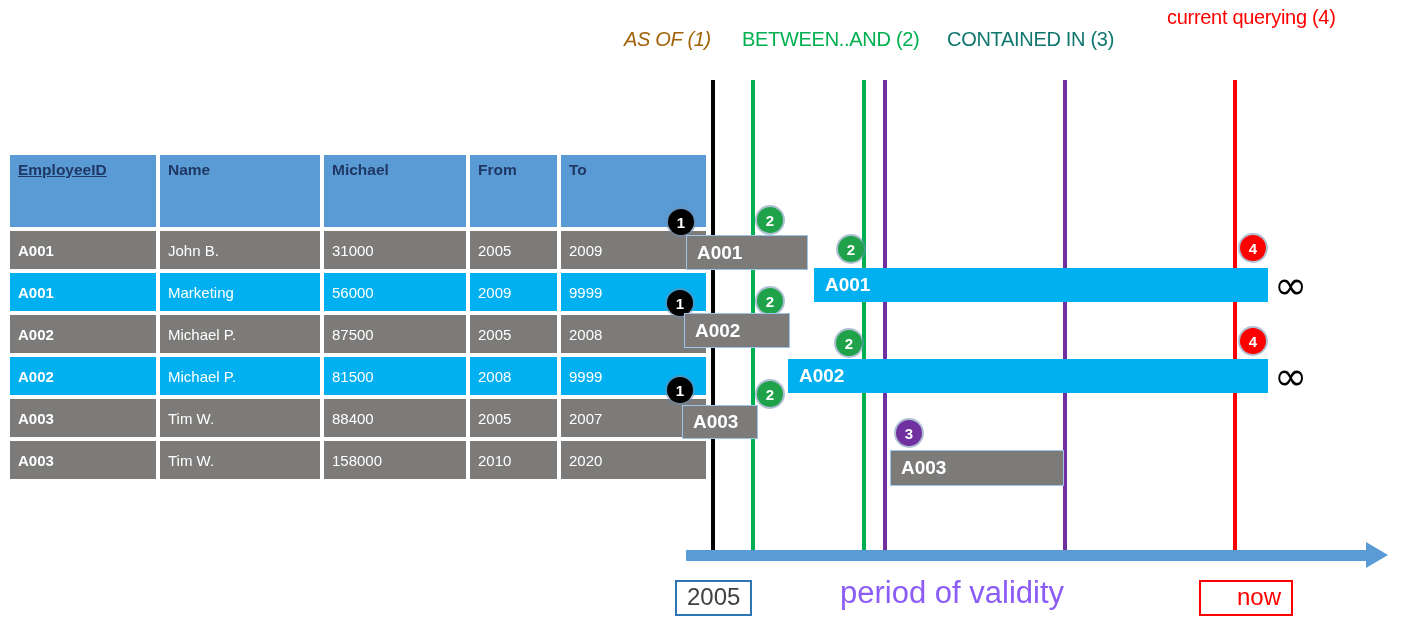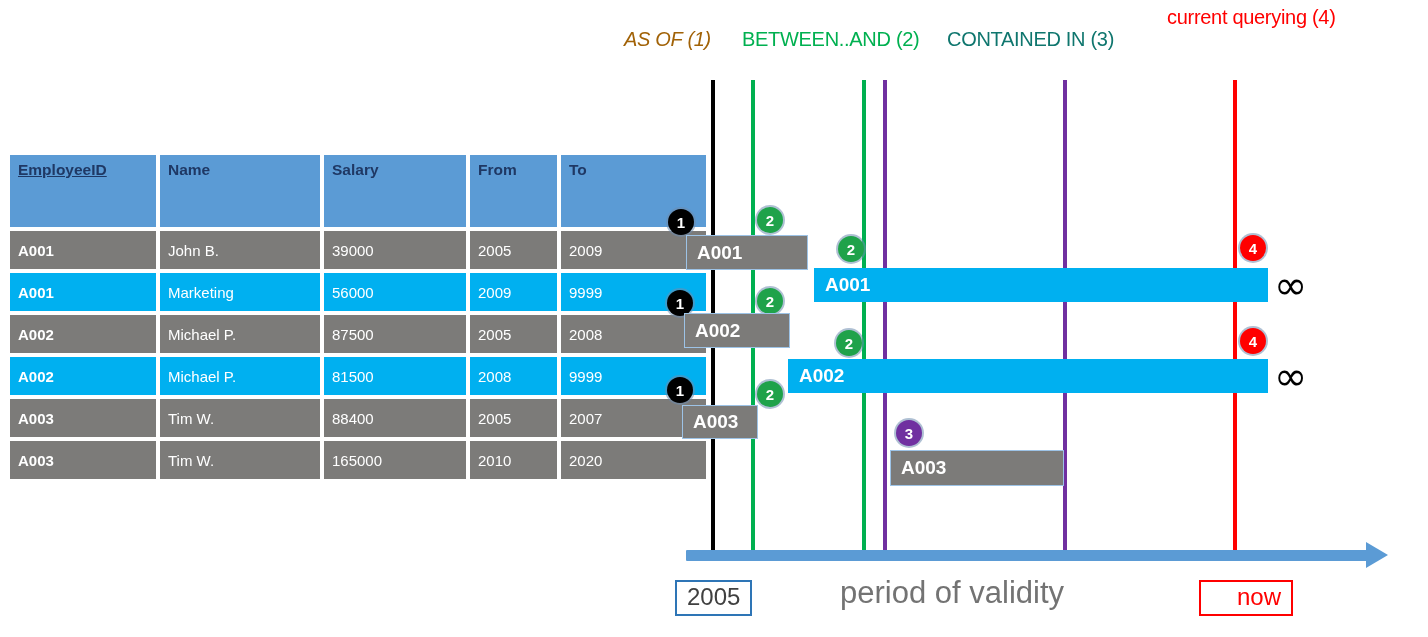--- a/index.html
+++ b/index.html
@@ -111,44 +111,44 @@
     padding:1px 10px 3px 10px;
     background:#ffffff;
     white-space:nowrap;
   }
   .boxlabel.year{ border-color:#2E75B6; color:#404040; }
   .boxlabel.now{ border-color:#FF0000; color:#FF0000; }
 
   .pov{
     position:absolute;
     font-size:31px;
-    color:#737373;
+    color:#8b5cf6;
     white-space:nowrap;
   }
 </style>
 </head>
 <body>
 
 <div class="stage">
 
   <table class="emp-table">
     <thead>
       <tr>
         <th class="underlined" style="width:130px"><span>EmployeeID</span></th>
         <th style="width:144px"><span>Name</span></th>
-        <th style="width:126px"><span>Salary</span></th>
+        <th style="width:126px"><span>Michael</span></th>
         <th style="width:71px"><span>From</span></th>
         <th style="width:129px"><span>To</span></th>
       </tr>
     </thead>
     <tbody>
       <tr class="gray">
         <td class="idcell">A001</td>
         <td>John  B.</td>
-        <td>39000</td>
+        <td>31000</td>
         <td>2005</td>
         <td>2009</td>
       </tr>
       <tr class="cyan">
         <td class="idcell">A001</td>
         <td>Marketing</td>
         <td>56000</td>
         <td>2009</td>
         <td>9999</td>
       </tr>
@@ -169,21 +169,21 @@
       <tr class="gray">
         <td class="idcell">A003</td>
         <td>Tim W.</td>
         <td>88400</td>
         <td>2005</td>
         <td>2007</td>
       </tr>
       <tr class="gray">
         <td class="idcell">A003</td>
         <td>Tim W.</td>
-        <td>165000</td>
+        <td>158000</td>
         <td>2010</td>
         <td>2020</td>
       </tr>
     </tbody>
   </table>
 
   <div class="diagram">
 
     <div class="hdr-label" style="left:624px;top:28px;color:#a16207;font-style:italic;">AS OF (1)</div>
     <div class="hdr-label" style="left:742px;top:28px;color:#00B050;">BETWEEN..AND (2)</div>

